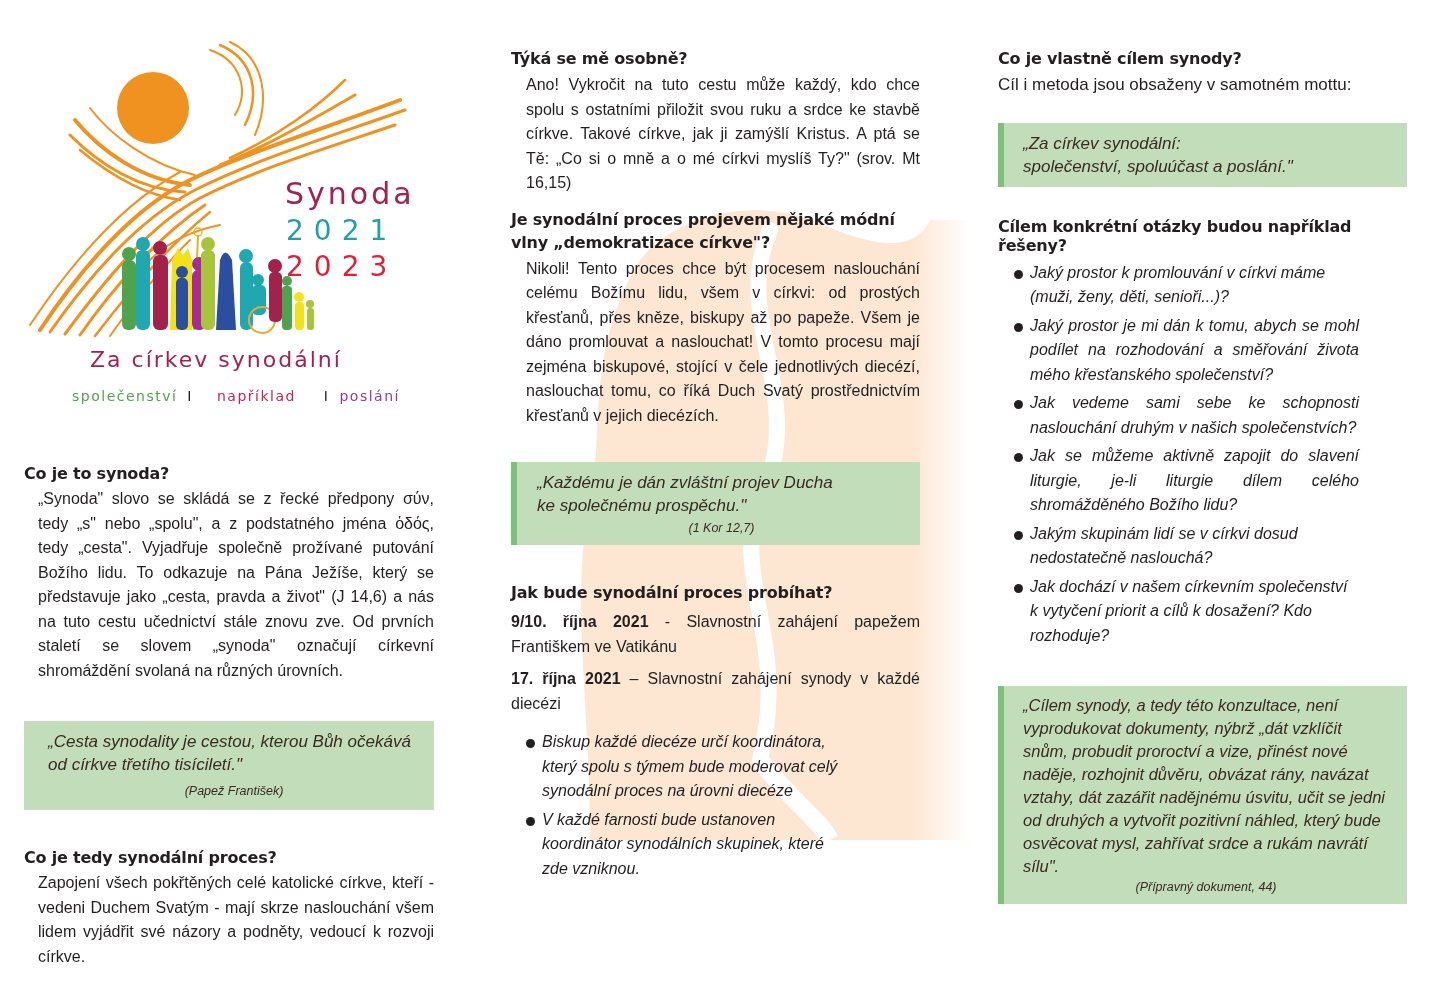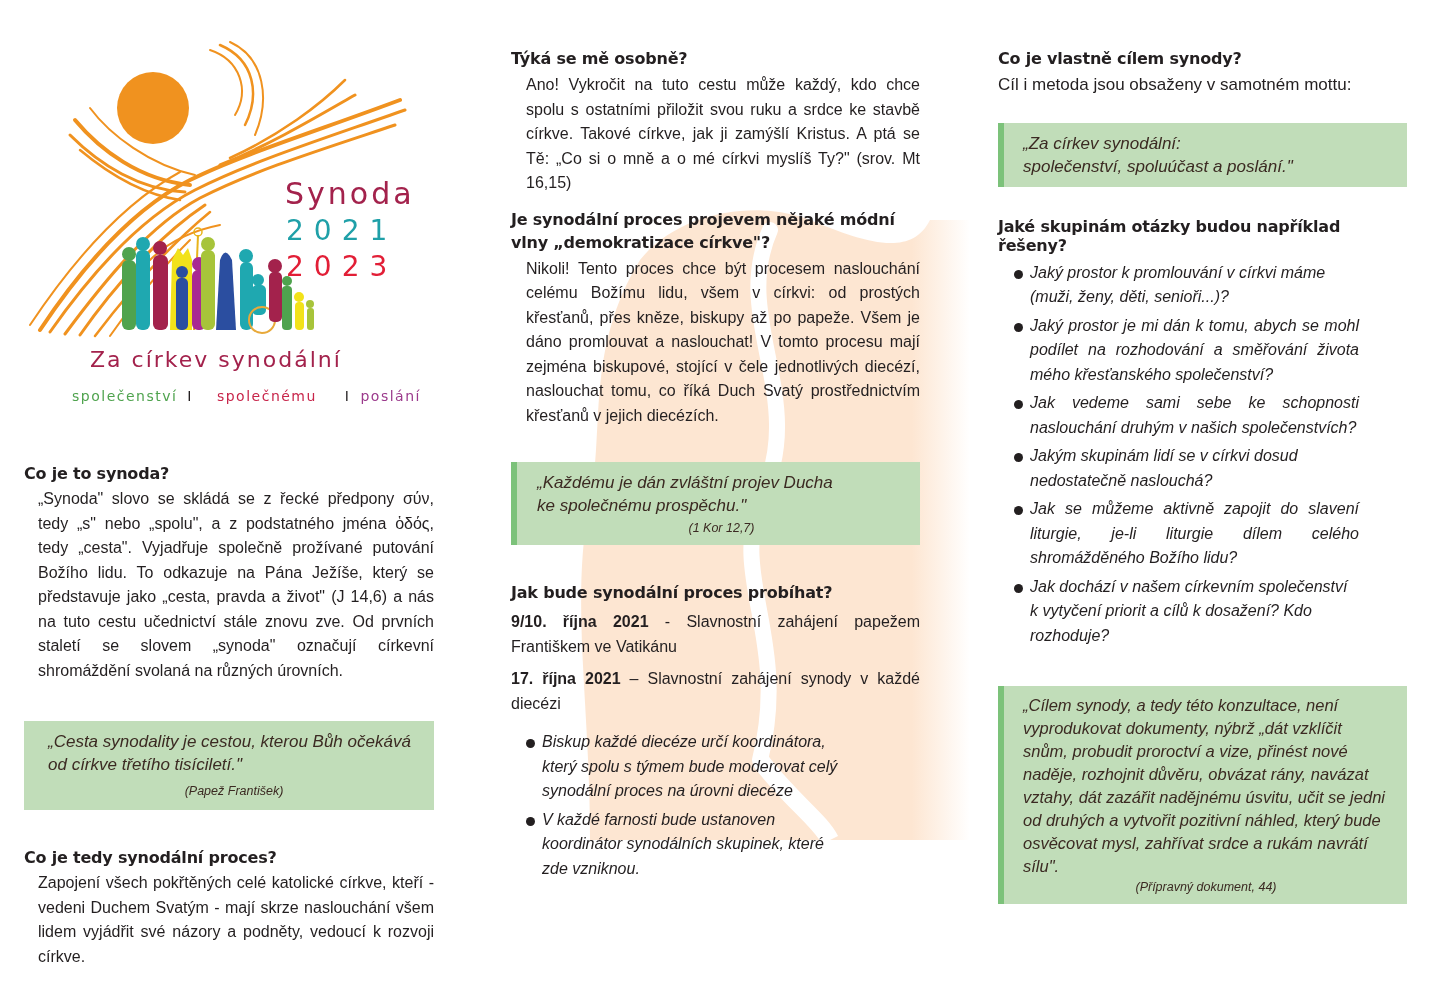--- a/index.html
+++ b/index.html
@@ -95,21 +95,21 @@
       <circle cx="290" cy="264" r="4" fill="#a7c43a"></circle>
     </g>
   </svg>
   <div class="abs logo-text" style="left:265px;top:136px;font-size:30px;letter-spacing:3px;color:#a3224c;">Synoda</div>
   <div class="abs logo-text" style="left:266px;top:174px;font-size:28px;letter-spacing:10px;color:#1fa0a8;">2021</div>
   <div class="abs logo-text" style="left:266px;top:210px;font-size:28px;letter-spacing:10px;color:#e21e36;">2023</div>
   <div class="abs logo-text" style="left:70px;top:307px;font-size:22px;letter-spacing:2px;color:#a3224c;">Za církev synodální</div>
   <div class="abs logo-text" style="left:52px;top:348px;font-size:14px;letter-spacing:1.5px;white-space:nowrap;">
     <span style="color:#4fa34e;">společenství</span>
     <span style="color:#231f20;margin:0 18px 0 4px;">I</span>
-    <span style="color:#c8254a;">společnému</span>
+    <span style="color:#c8254a;">například</span>
     <span style="color:#231f20;margin:0 4px 0 22px;">I</span>
     <span style="color:#9b3a8c;">poslání</span>
   </div>
 </div>
 
 <div class="abs" style="left:24px;top:464px;width:410px;">
   <h3>Co je to synoda?</h3>
   <div class="body" style="margin:4px 0 0 14px;">„Synoda" slovo se skládá se z řecké předpony σύν, tedy „s" nebo „spolu", a z podstatného jména ὁδός, tedy „cesta". Vyjadřuje společně prožívané putování Božího lidu. To odkazuje na Pána Ježíše, který se představuje jako „cesta, pravda a život" (J 14,6) a nás na tuto cestu učednictví stále znovu zve. Od prvních staletí se slovem „synoda" označují církevní shromáždění svolaná na různých úrovních.</div>
 
   <div class="quote" style="margin-top:38px;padding:9px 14px 12px 24px;">
@@ -161,27 +161,27 @@
 
 <div class="abs" style="left:998px;top:49px;width:409px;">
   <h3>Co je vlastně cílem synody?</h3>
   <div class="body" style="margin-top:5px;font-size:17px;text-align:left;">Cíl i metoda jsou obsaženy v samotném mottu:</div>
 
   <div class="quote bar" style="margin-top:25px;padding:9px 14px 9px 19px;">
     <div class="q">„Za církev synodální:</div>
     <div class="q">společenství, spoluúčast a poslání."</div>
   </div>
 
-  <h3 style="margin-top:30px;">Jaké skupinám otázky  budou například řešeny?</h3>
+  <h3 style="margin-top:30px;">Cílem konkrétní otázky  budou například řešeny?</h3>
   <ul class="bul" style="margin:6px 48px 0 16px;">
     <li style="text-align:left;"><span class="dot"></span><span>Jaký prostor k promlouvání v církvi máme (muži, ženy, děti, senioři...)?</span></li>
     <li style="text-align:justify;"><span class="dot"></span><span>Jaký prostor je mi dán k tomu, abych se mohl podílet na rozhodování a směřování života mého křesťanského společenství?</span></li>
     <li style="text-align:justify;"><span class="dot"></span><span>Jak vedeme sami sebe ke schopnosti naslouchání druhým v našich společenstvích?</span></li>
+    <li style="text-align:justify;"><span class="dot"></span><span>Jak se můžeme aktivně zapojit do slavení liturgie, je-li liturgie dílem celého shromážděného Božího lidu?</span></li>
     <li style="text-align:left;"><span class="dot"></span><span>Jakým skupinám lidí se v církvi dosud nedostatečně naslouchá?</span></li>
-    <li style="text-align:justify;"><span class="dot"></span><span>Jak se můžeme aktivně zapojit do slavení liturgie, je-li liturgie dílem celého shromážděného Božího lidu?</span></li>
     <li style="text-align:left;"><span class="dot"></span><span>Jak dochází v našem církevním společenství k vytyčení priorit a cílů k dosažení? Kdo rozhoduje?</span></li>
   </ul>
 
   <div class="quote bar" style="margin-top:38px;padding:8px 18px 10px 19px;">
     <div class="q" style="font-size:16.5px;line-height:23px;">„Cílem synody, a tedy této konzultace, není vyprodukovat dokumenty, nýbrž „dát vzklíčit snům, probudit proroctví a vize, přinést nové naděje, rozhojnit důvěru, obvázat rány, navázat vztahy, dát zazářit nadějnému úsvitu, učit se jedni od druhých a vytvořit pozitivní náhled, který bude osvěcovat mysl, zahřívat srdce a rukám navrátí sílu".</div>
     <div class="src" style="margin-top:2px;">(Přípravný dokument, 44)</div>
   </div>
 </div>
 
 </body></html>

